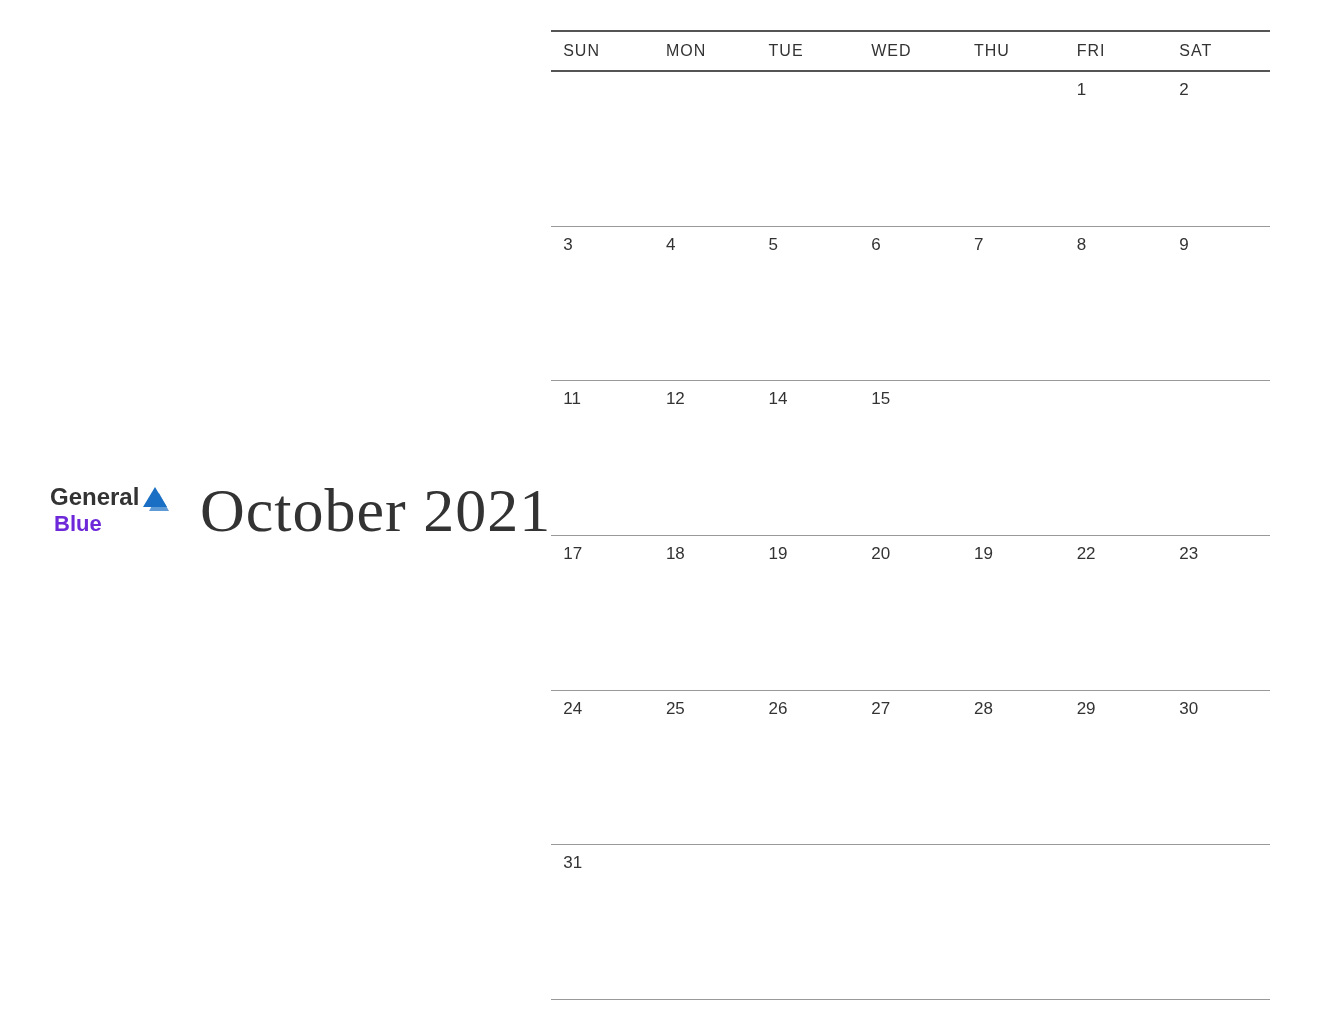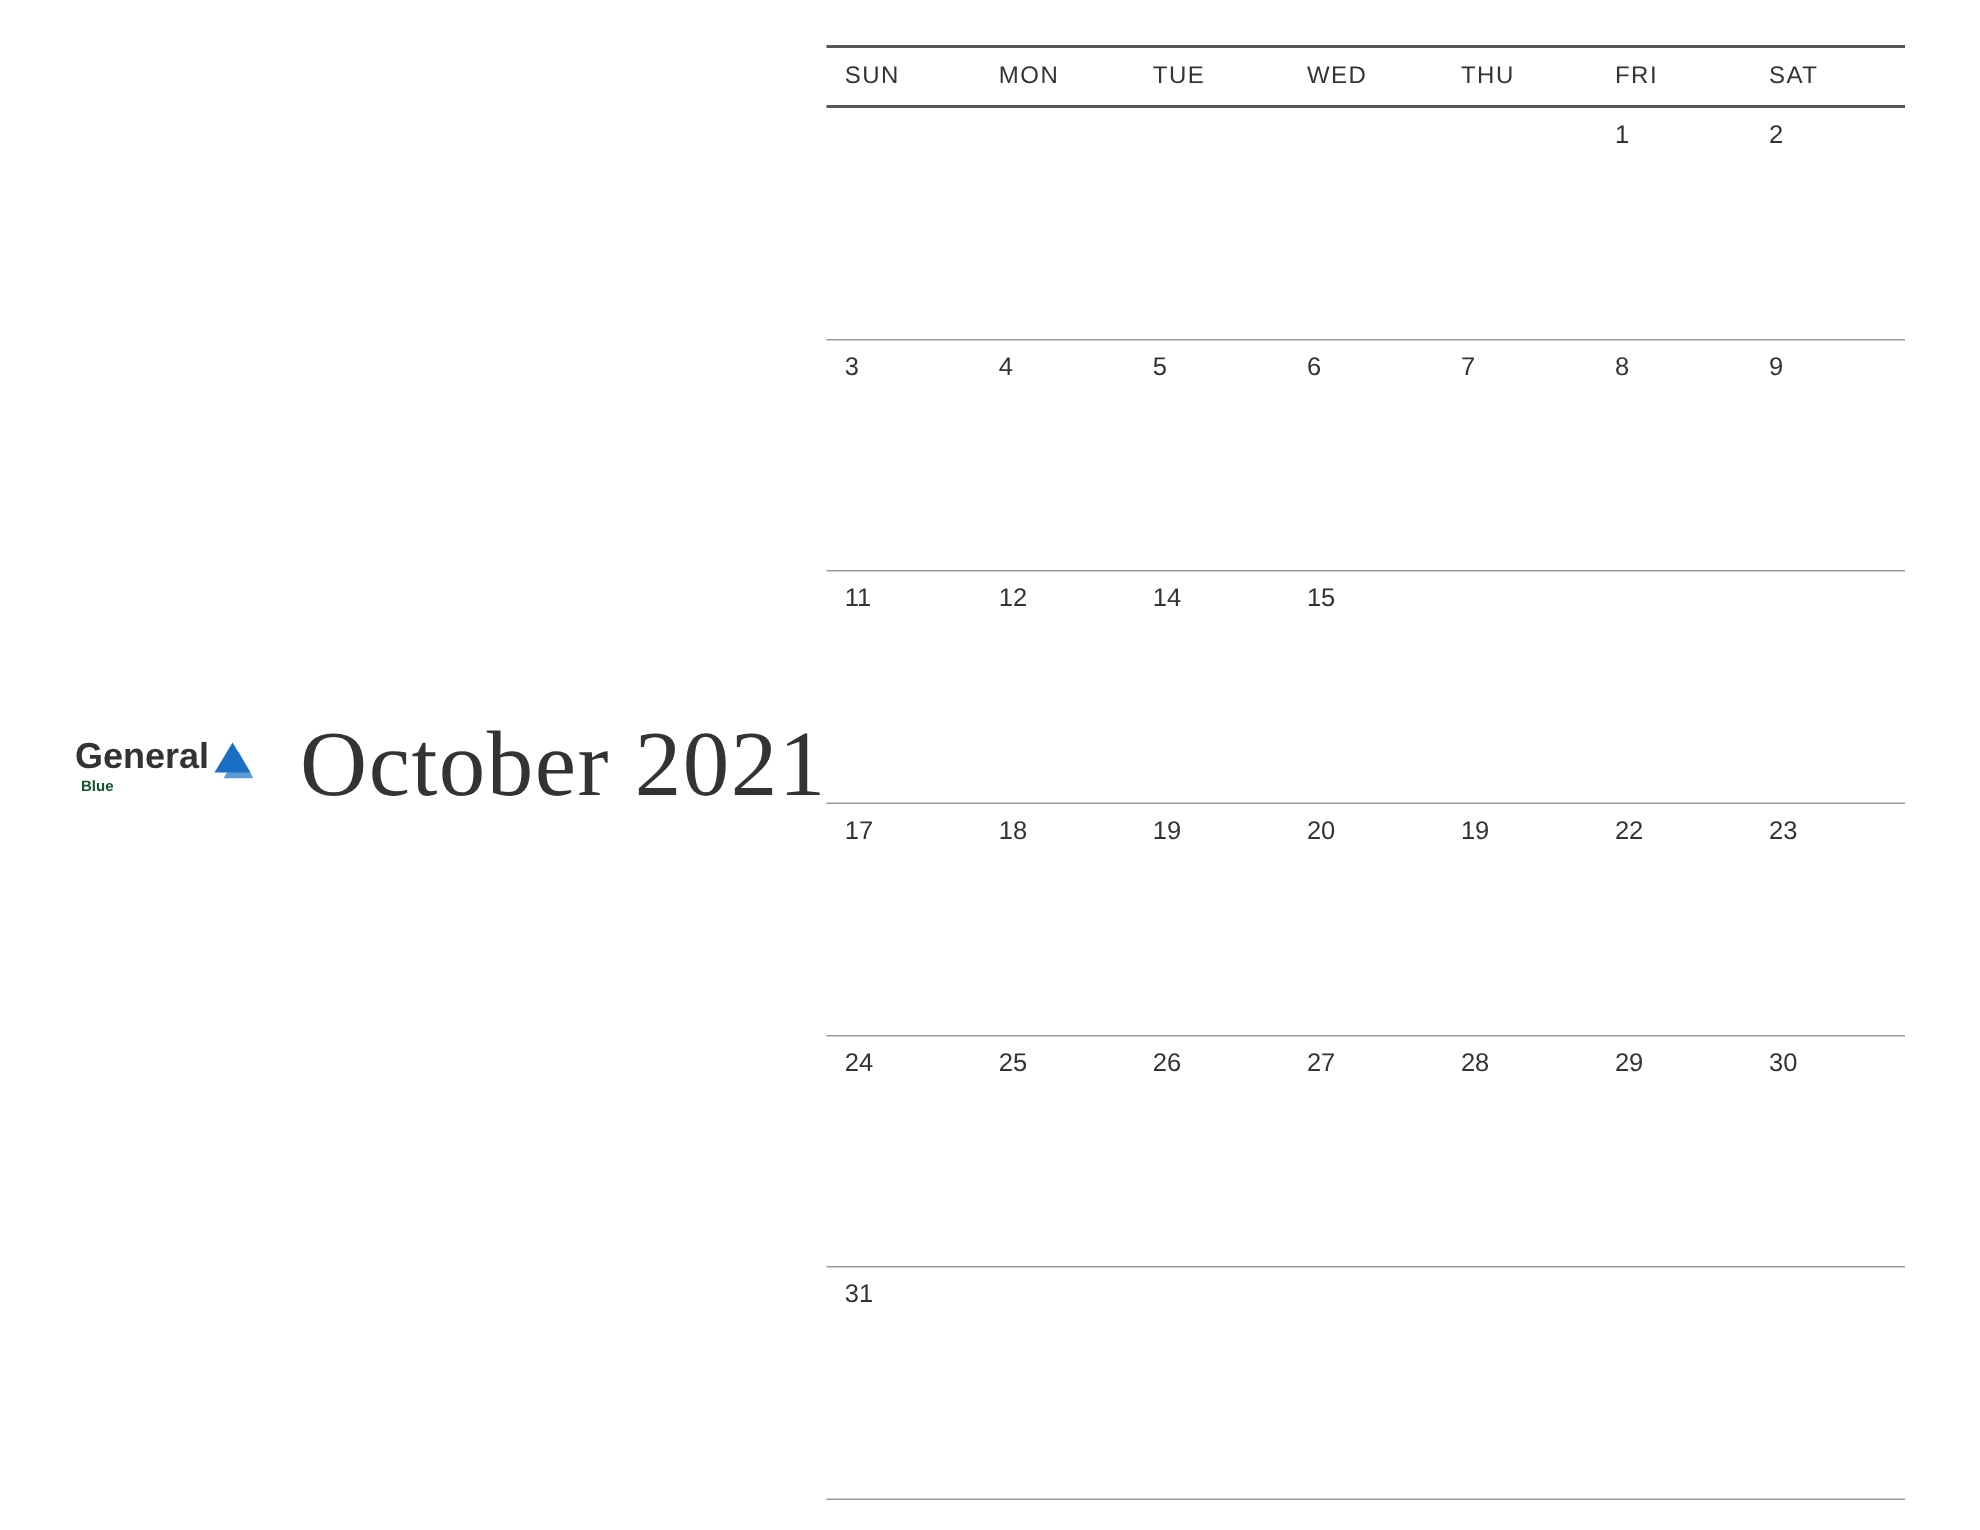--- a/index.html
+++ b/index.html
@@ -107,21 +107,21 @@
 <div class="page">
   <div class="header">
     <div class="logo">
       <div style="display:flex; align-items:center;">
         <span style="font-size:24px; font-weight:bold; color:#333;">General</span>
         <svg width="28" height="28" viewBox="0 0 28 28" style="margin-left:2px;">
           <polygon points="14,4 26,24 2,24" fill="#1a6fc4"></polygon>
           <polygon points="18,10 28,28 8,28" fill="#1a6fc4" opacity="0.7"></polygon>
         </svg>
       </div>
-      <span style="font-size:10px; font-weight:bold; color:#14532d; margin-left:4px;">Blue</span>
+      <span style="font-size:22px; font-weight:bold; color:#6d28d9; margin-left:4px;">Blue</span>
     </div>
     <div class="month-title">October 2021</div>
   </div>
 
   <div class="calendar">
     <div class="day-headers">
     <div class="day-header">SUN</div>
         <div class="day-header">MON</div>
         <div class="day-header">TUE</div>
         <div class="day-header">WED</div>

